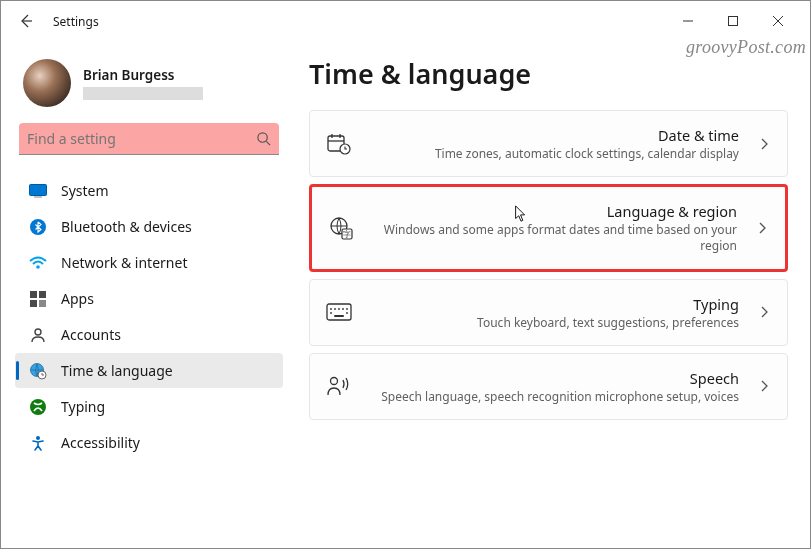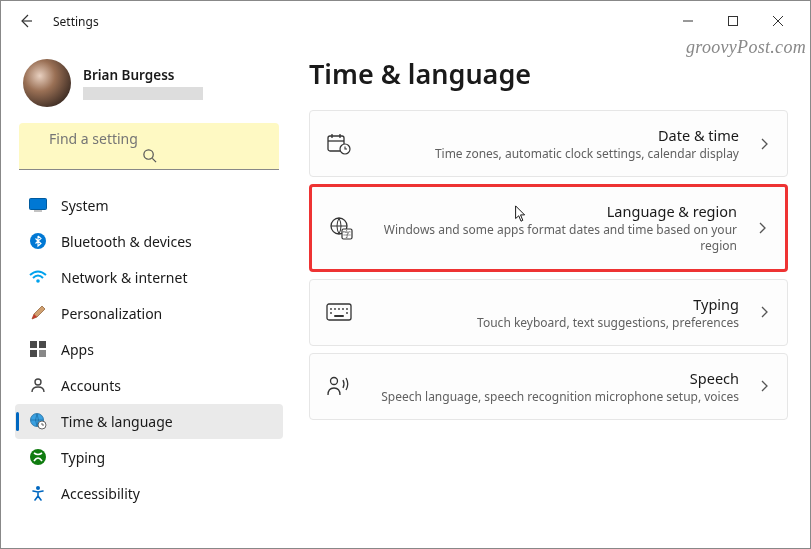--- a/index.html
+++ b/index.html
@@ -9,24 +9,24 @@
   .title { font-size: 12px; margin-left: 12px; }
   .win-controls { margin-left: auto; display: flex; }
   .win-btn { width: 45px; height: 30px; display: flex; align-items: center; justify-content: center; background: transparent; border: none; cursor: pointer; }
   .watermark { position: absolute; top: 36px; right: 4px; font-size: 18px; color: #888; font-family: Georgia, serif; font-style: italic; letter-spacing: 0.3px; text-align: right; }
   .layout { display: flex; height: calc(100% - 40px); }
   .sidebar { width: 290px; padding: 10px 8px 0 14px; overflow-y: auto; }
   .profile { display: flex; align-items: center; gap: 12px; padding: 8px 4px 16px 8px; }
   .avatar { width: 48px; height: 48px; border-radius: 50%; background: radial-gradient(circle at 35% 35%, #e8d0c0 0%, #9a7055 35%, #3a2a22 80%); }
   .profile-text .name { font-size: 13.5px; font-weight: 600; }
   .profile-text .email-redact { width: 120px; height: 13px; background: #ddd; margin-top: 3px; }
-  .searchbox { display: flex; align-items: center; border-bottom: 1.5px solid #888; padding: 6px 8px; margin: 0 4px 18px 4px; background: #fef9c3; border-radius: 4px 4px 0 0; flex-direction: column; }
+  .searchbox { display: flex; align-items: center; border-bottom: 1.5px solid #888; padding: 6px 8px; margin: 0 4px 18px 4px; background: #fca5a5; border-radius: 4px 4px 0 0; }
   .searchbox input { flex: 1; border: none; outline: none; font-size: 14px; background: transparent; color: #666; }
   .nav { list-style: none; }
-  .nav li { display: flex; align-items: flex-start; gap: 14px; padding: 8px 10px 8px 14px; margin: 1px 0; font-size: 14px; border-radius: 4px; position: relative; cursor: pointer; }
+  .nav li { display: flex; align-items: center; gap: 14px; padding: 8px 10px 8px 14px; margin: 1px 0; font-size: 14px; border-radius: 4px; position: relative; cursor: pointer; }
   .nav li.active { background: #eaeaea; }
   .nav li.active::before { content: ""; position: absolute; left: 1px; top: 8px; bottom: 8px; width: 3px; background: #0067c0; border-radius: 3px; }
   .nav .nav-icon { width: 18px; height: 18px; display: flex; align-items: center; justify-content: center; flex-shrink: 0; }
   .main { flex: 1; padding: 14px 22px 0 18px; overflow-y: auto; }
   .page-title { font-size: 27px; font-weight: 600; margin-bottom: 18px; }
   .card { display: flex; align-items: center; gap: 18px; padding: 14px 16px; border: 1px solid #e6e6e6; border-radius: 4px; margin-bottom: 7px; background: #fdfdfd; cursor: pointer; }
   .card.highlight { border: 3px solid #e33; }
   .card-icon { width: 26px; height: 26px; display: flex; align-items: center; justify-content: center; flex-shrink: 0; }
   .card-text { flex: 1; text-align: right; }
   .card-title { font-size: 14.5px; color: #1a1a1a; }
@@ -110,29 +110,20 @@
             <svg width="18" height="14" viewBox="0 0 18 14">
               <path d="M1 5 Q9 -2 17 5" fill="none" stroke="#00a2ed" stroke-width="2"></path>
               <path d="M4 8 Q9 3 14 8" fill="none" stroke="#00a2ed" stroke-width="2"></path>
               <circle cx="9" cy="11" r="1.8" fill="#00a2ed"></circle>
             </svg>
           </span>
         <span>Network &amp; internet</span>
       </li>
       <li>
         <span class="nav-icon">
-            <svg width="18" height="18" viewBox="0 0 18 18">
-              <path d="M3 15 L5 10 L13 2 L16 5 L8 13 Z" fill="#d0a070" stroke="#8a5a30" stroke-width="0.7"></path>
-              <path d="M3 15 L5 10 L8 13 Z" fill="#c0392b"></path>
-            </svg>
-          </span>
-        <span>Personalization</span>
-      </li>
-      <li>
-        <span class="nav-icon">
             <svg width="16" height="16" viewBox="0 0 16 16">
               <rect x="0" y="0" width="7" height="7" fill="#4a4a4a"></rect>
               <rect x="9" y="0" width="7" height="7" fill="#4a4a4a"></rect>
               <rect x="0" y="9" width="7" height="7" fill="#4a4a4a"></rect>
               <rect x="9" y="9" width="7" height="7" fill="#888"></rect>
             </svg>
           </span>
         <span>Apps</span>
       </li>
       <li>

